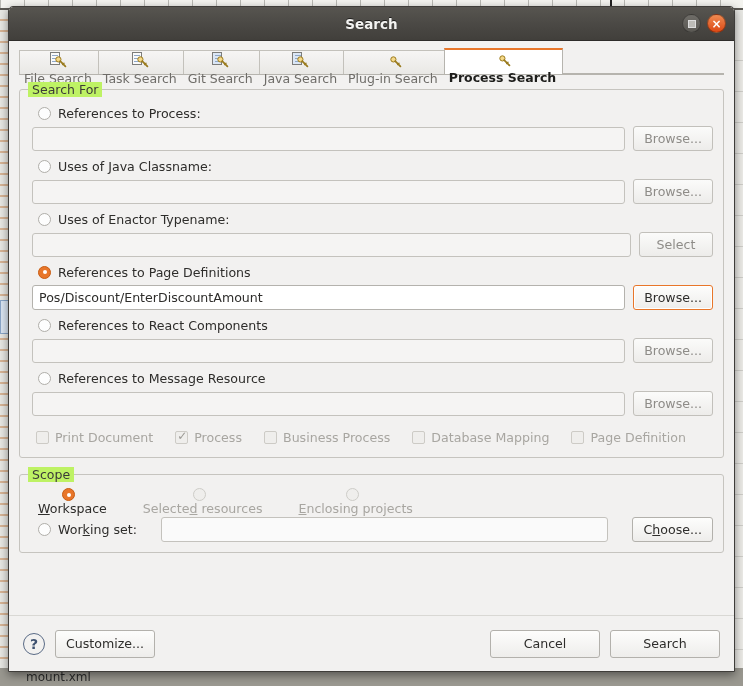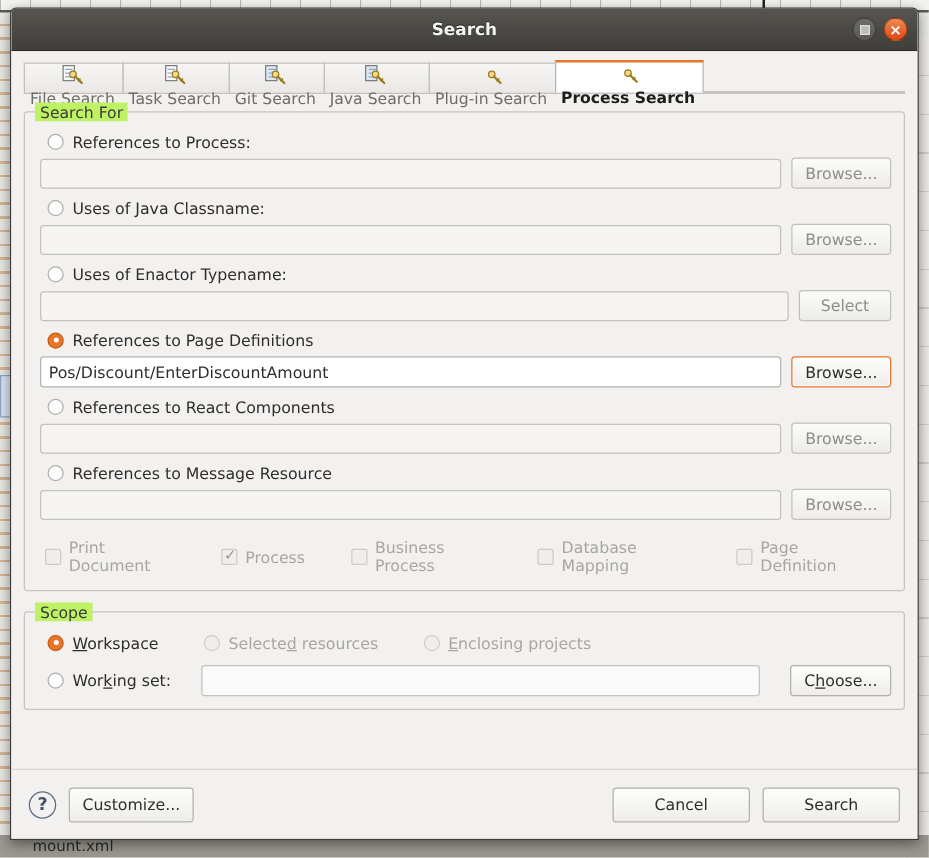--- a/index.html
+++ b/index.html
@@ -207,37 +207,37 @@
   .btn.enabled { color: #2e2d2b; border-color: #b3b1ac;
     background: linear-gradient(to bottom,#fdfdfc,#eeedeb); }
   .btn.focus {
     border: 1px solid #e8762a;
     box-shadow: inset 0 0 0 1px #fff;
   }
 
   
   .check-row {
     display: flex; align-items: center;
-    margin: 14px 0 2px 6px; gap: 15px;
+    margin: 14px 0 2px 6px; gap: 0;
   }
   .check-item { display: flex; align-items: center; margin-right: 22px; }
   .checkbox {
     width: 13px; height: 13px; flex: 0 0 13px;
     border: 1px solid #cdcbc6; border-radius: 2px;
     background: #efeeec; margin-right: 6px; position: relative;
   }
   .checkbox.checked::after {
     content: "✓"; position: absolute; left: 1px; top: -3px;
     font-size: 12px; color: #9b9994; line-height: 15px;
   }
   .check-label { font-size: 12.6px; color: #a8a6a1; }
 
   
   .scope-row1 { display: flex; align-items: center; padding-left: 8px; height: 24px; }
-  .scope-row1 .opt-row { padding-left: 0; margin-right: 36px; }
+  .scope-row1 .opt-row { padding-left: 0; margin-right: 36px; flex-direction: column; }
   .scope-row2 { display: flex; align-items: center; padding-left: 8px; margin-top: 6px; gap: 24px; }
   .scope-row2 .opt-row { padding-left: 0; flex: 0 0 auto; }
   .ws-field {
     flex: 1 1 auto; height: 25px;
     border: 1px solid #c4c2bd; border-radius: 3px; background: #fafafa;
   }
   u { text-decoration: underline; }
 
   
   .footer {

